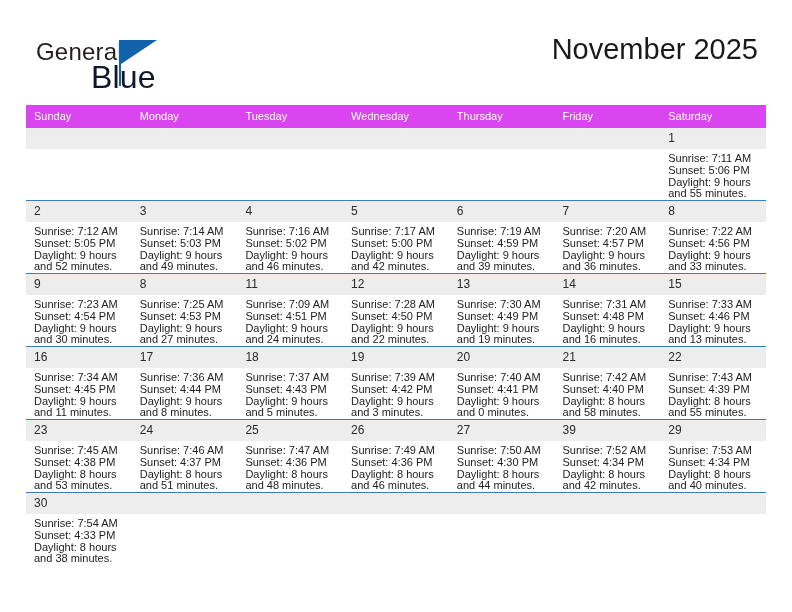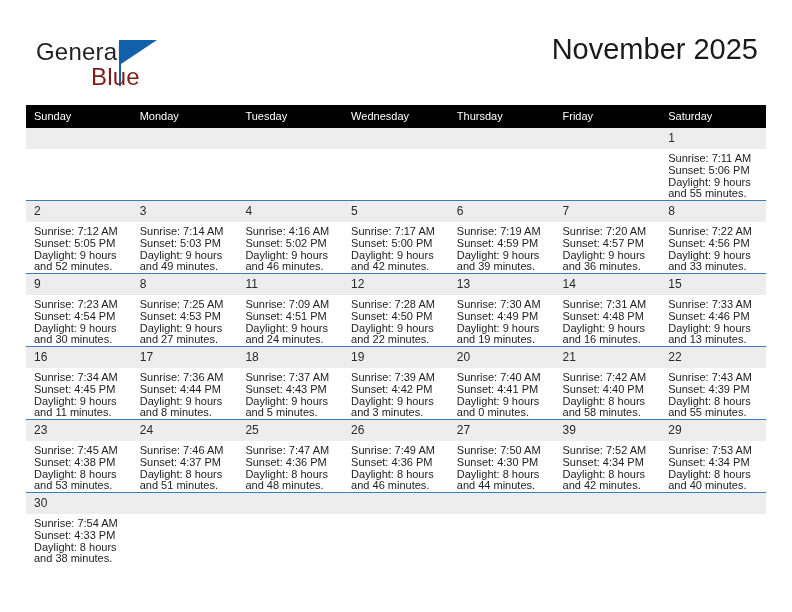--- a/index.html
+++ b/index.html
@@ -20,21 +20,21 @@
     position:absolute;left:36px;top:38px;
     width:180px;height:58px;
   }
   .brand-general{
     position:absolute;left:0;top:0;
     font-size:24px;color:#231f20;letter-spacing:.2px;
     line-height:28px;
   }
   .brand-blue{
     position:absolute;left:55px;top:25px;
-    font-size:24px;color:#7f1d1d;letter-spacing:.2px;
+    font-size:32px;color:#0f172a;letter-spacing:.2px;
     line-height:28px;
   }
   .brand-flag{
     position:absolute;left:85px;top:2px;
     width:0;height:0;
     border-left:36px solid #1262ab;
     border-bottom:24px solid transparent;
   }
   .brand-stem{
     position:absolute;left:83px;top:2px;
@@ -58,21 +58,21 @@
   .calendar{
     position:absolute;left:26px;top:105px;
     width:740px;
   }
   table.cal{
     border-collapse:collapse;
     width:740px;
     table-layout:fixed;
   }
   table.cal th{
-    background:#000000;
+    background:#d946ef;
     color:#ffffff;
     font-size:11px;
     font-weight:400;
     text-align:left;
     padding:5px 0 6px 8px;
     height:12px;
     border:none;
   }
   table.cal td{
     vertical-align:top;
@@ -203,21 +203,21 @@
                   <div>Sunset: 5:03 PM</div>
                   <div>Daylight: 9 hours</div>
                   <div>and 49 minutes.</div>
                 </div>
               </div>
             </td>
             <td>
               <div class="cell">
                 <div class="daynum">4</div>
                 <div class="info">
-                  <div>Sunrise: 4:16 AM</div>
+                  <div>Sunrise: 7:16 AM</div>
                   <div>Sunset: 5:02 PM</div>
                   <div>Daylight: 9 hours</div>
                   <div>and 46 minutes.</div>
                 </div>
               </div>
             </td>
             <td>
               <div class="cell">
                 <div class="daynum">5</div>
                 <div class="info">

